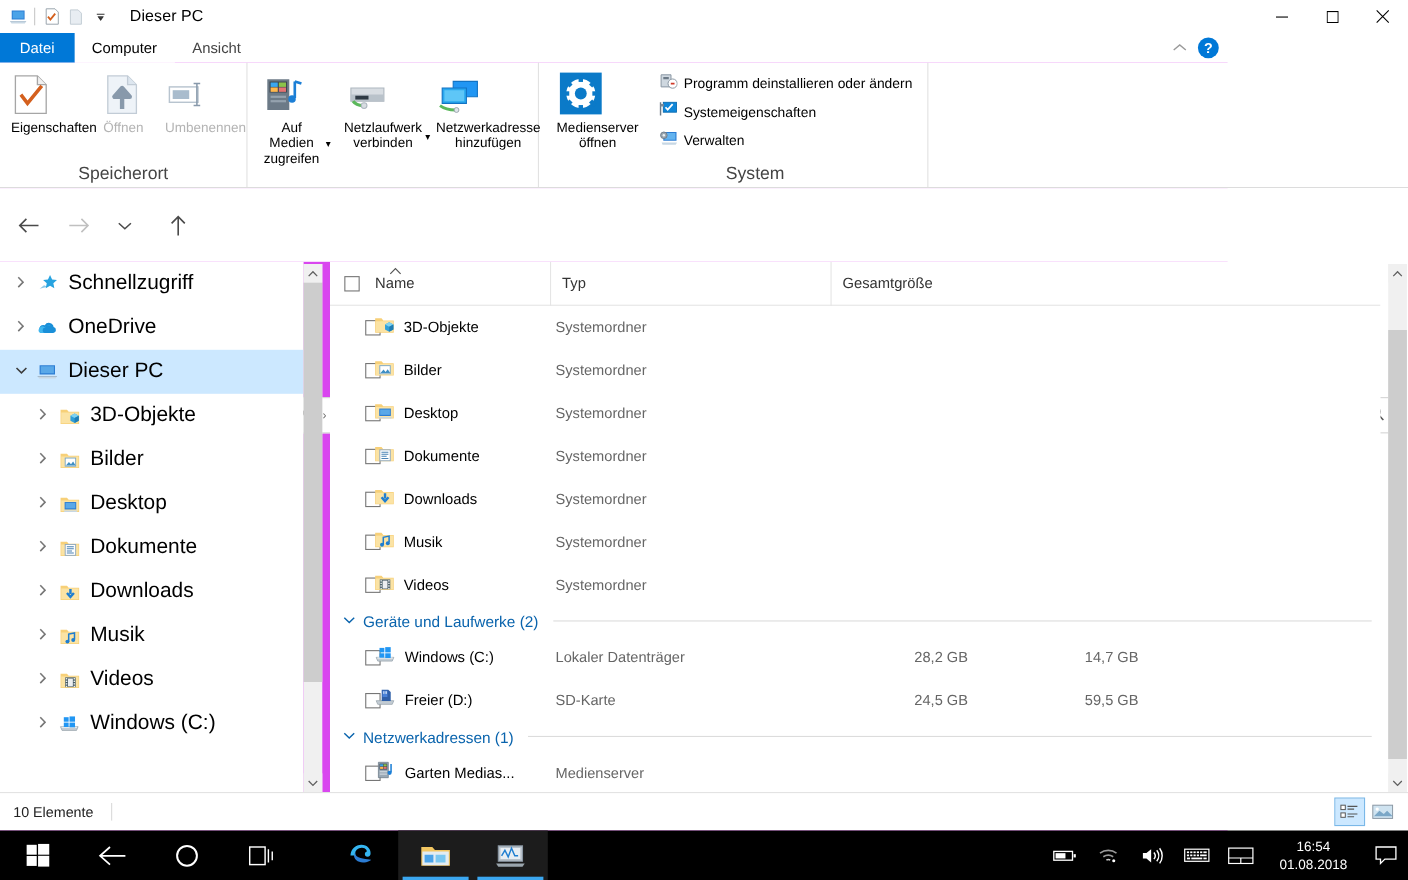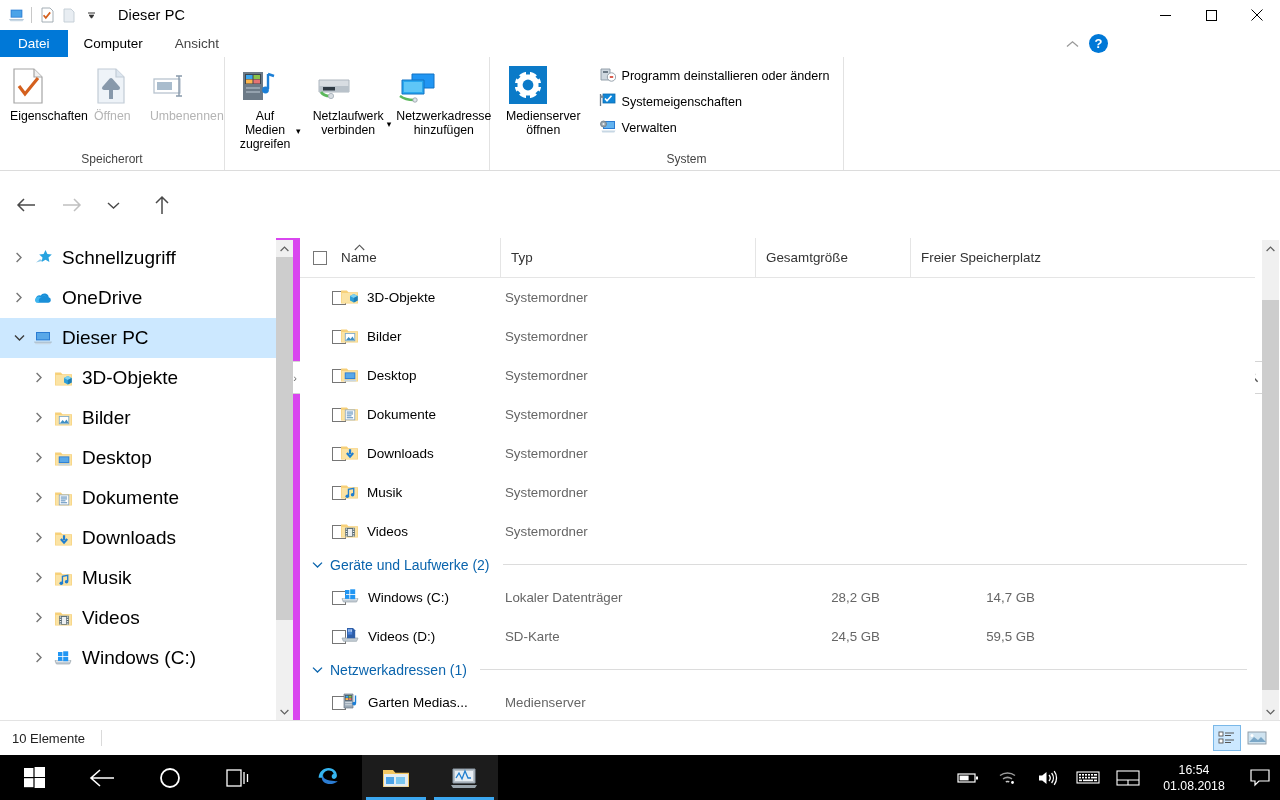--- a/index.html
+++ b/index.html
@@ -61,21 +61,21 @@
     position: absolute; left: 0; top: 57px; width: 1280px; height: 114px;
     background: #ffffff; border-bottom: 1px solid #dcdcdc;
   }
   .rgroup {
     position: absolute; top: 0; height: 113px;
     border-right: 1px solid #e2e2e2;
     display: flex; flex-direction: column;
   }
   .rgroup-body { flex: 1; display: flex; align-items: flex-start; padding-top: 6px; }
   .rgroup-label {
-    height: 20px; font-size: 12px; color: #444; text-align: center;
+    height: 20px; font-size: 16px; color: #444; text-align: center;
     line-height: 18px;
   }
   .bigbtn {
     display: flex; flex-direction: column; align-items: flex-start;
     padding: 2px 6px; cursor: default; min-width: 56px;
   }
   .bigbtn.disabled { cursor: default; }
   .bigbtn .ico { height: 42px; display: flex; align-items: center; justify-content: center; }
   .bigbtn .lbl {
     font-size: 12.3px; color: #000; text-align: center; line-height: 14px;
@@ -729,23 +729,20 @@
               <path d="M0.8 6L5.5 1.2 10.2 6" fill="none" stroke="#555" stroke-width="1.1"></path>
             </svg>
         </span>
       </div>
       <div class="cell" style="width:255px;">
         <span>Typ</span>
       </div>
       <div class="cell" style="width:155px;text-align:right;">
         <span>Gesamtgröße</span>
       </div>
-      <div class="cell" style="width:160px;">
-        <span>Freier Speicherplatz</span>
-      </div>
     </div>
     <div id="rows-container">
         <div class="row">
           <div class="c-check">
             <div class="cb"></div>
           </div>
           <div class="c-name">
             <span><svg width="19" height="18" viewBox="0 0 18 17">
                 <path d="M1 3.2h5.5L8 5h9v10.5H1z" fill="#f7d078"></path>
                 <path d="M1.6 5.6h14.8v9.4H1.6z" fill="#fbe3a4"></path>
@@ -908,21 +905,21 @@
             <span><svg width="20" height="18" viewBox="0 0 20 18">
                 <path d="M2 12h16l-1.4 3.3H3.4z" fill="#c3ccd4" stroke="#9aa5ad" stroke-width="0.7"></path>
                 <path d="M7 2h6l2.2 2.2v8H7z" fill="#2f5fa8"></path>
                 <path d="M7.8 3h4.4v5.6H7.8z" fill="#4a82d8"></path>
                 <g fill="#cfe0f5">
                   <rect x="8.4" y="3.4" width="0.8" height="2.4"></rect>
                   <rect x="9.7" y="3.4" width="0.8" height="2.4"></rect>
                   <rect x="11" y="3.4" width="0.8" height="2.4"></rect>
                 </g>
               </svg></span>
-            <span class="nm">Videos (D:)</span>
+            <span class="nm">Freier (D:)</span>
           </div>
           <div class="c-type">SD-Karte</div>
           <div class="c-size">24,5 GB</div>
           <div class="c-free">59,5 GB</div>
         </div>
         <div class="grouphdr">
           <span class="gchev"><svg width="11" height="8" viewBox="0 0 11 8">
               <path d="M1 1.6L5.5 6 10 1.6" fill="none" stroke="#0a64ad" stroke-width="1.3"></path>
             </svg></span>
           <span class="gtxt">Netzwerkadressen (1)</span>

